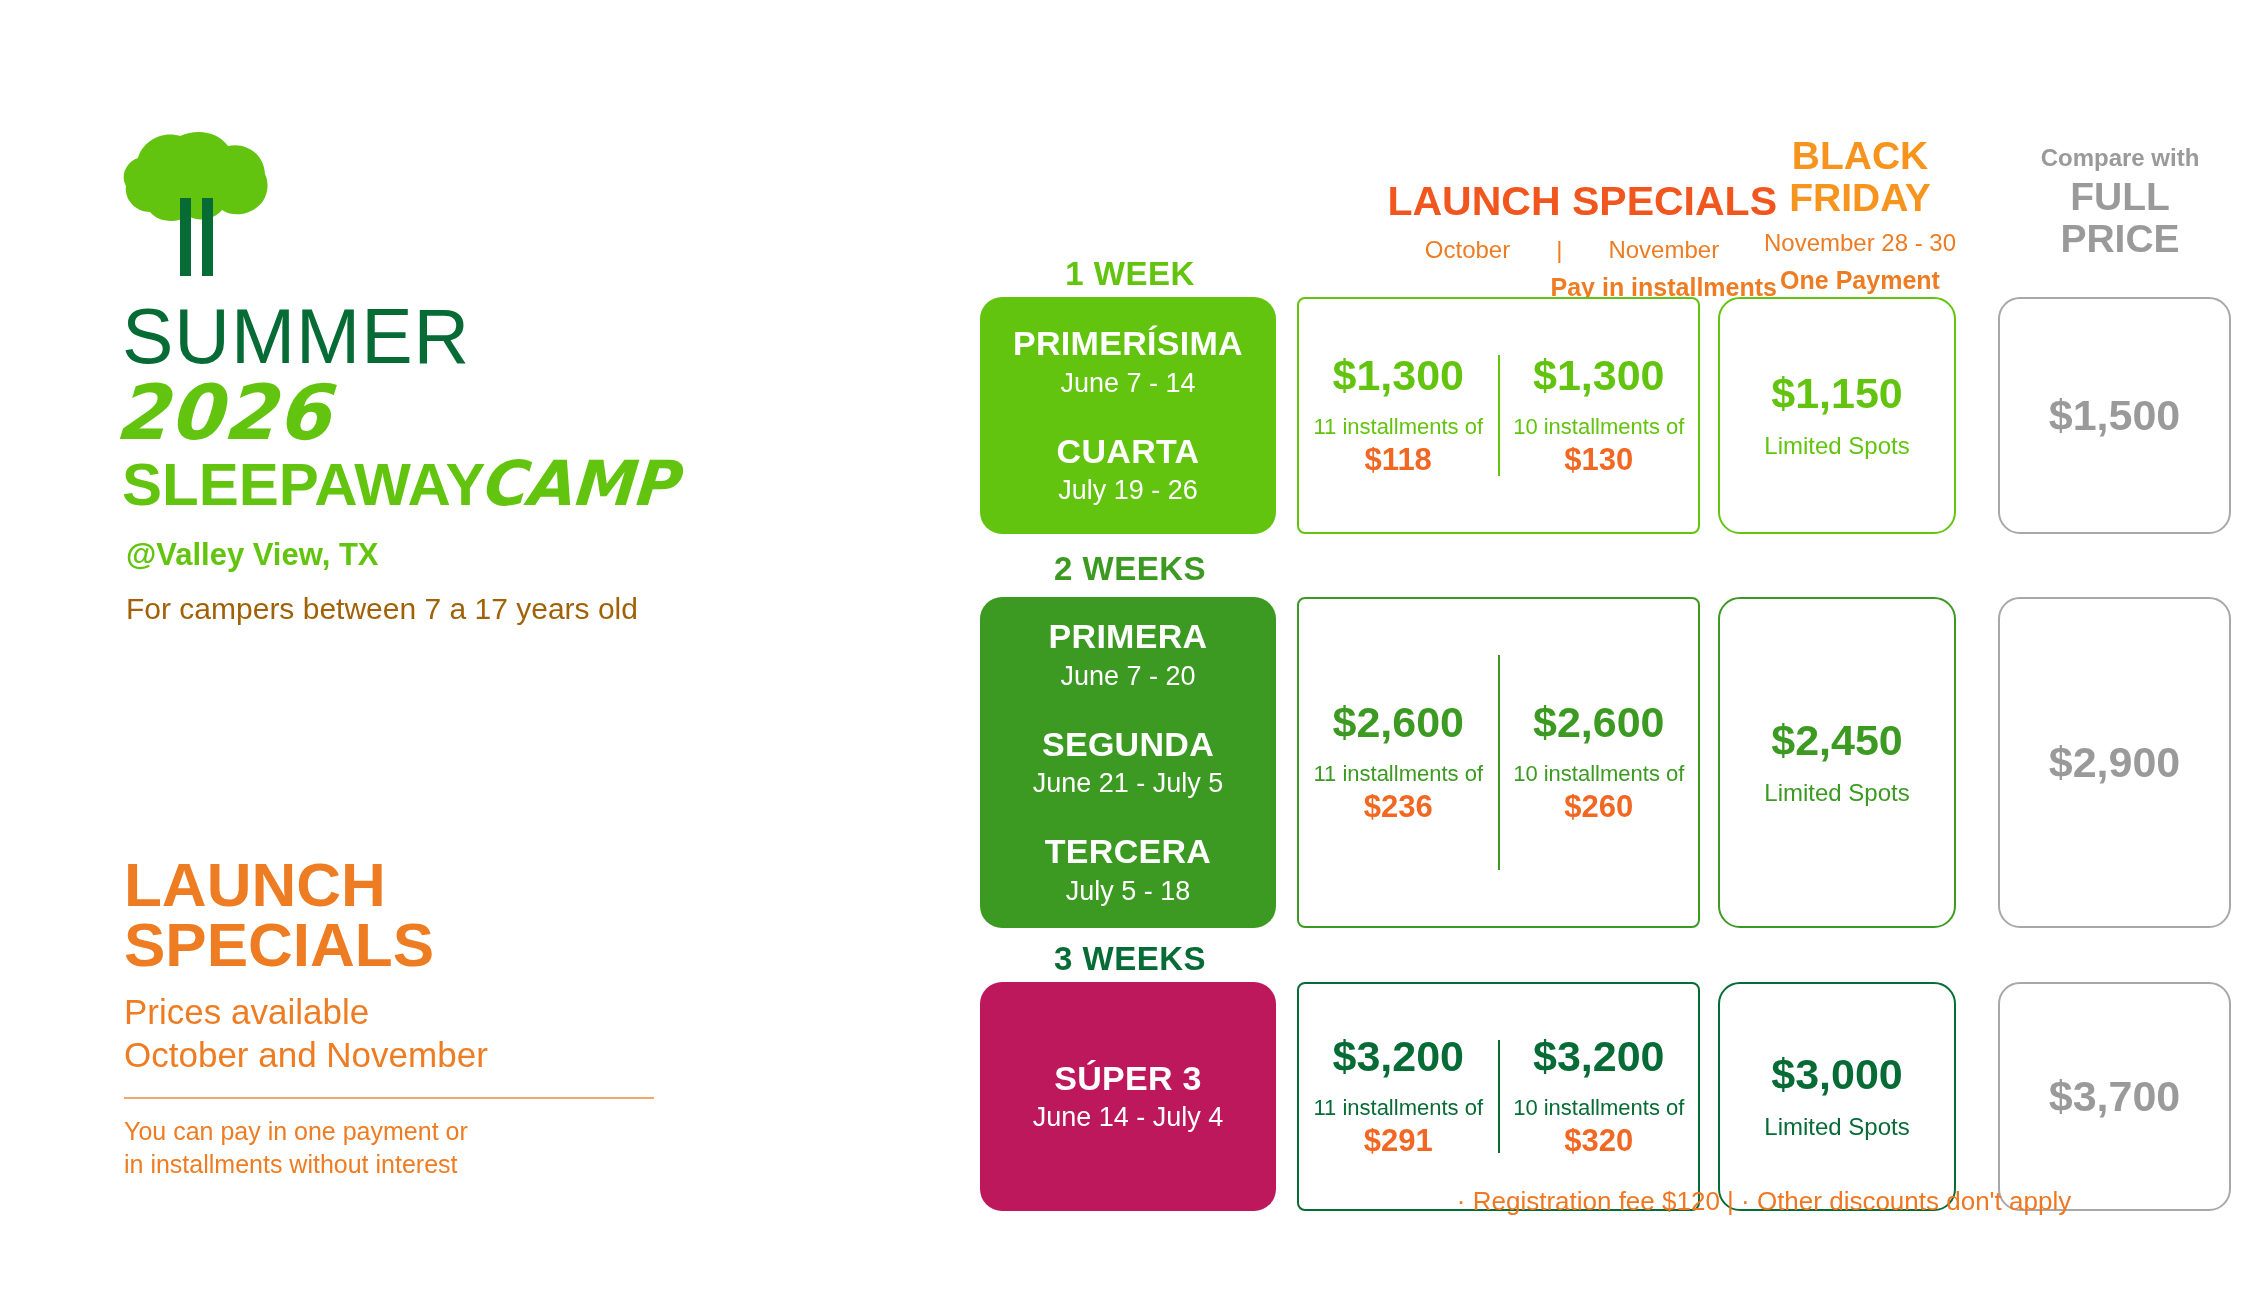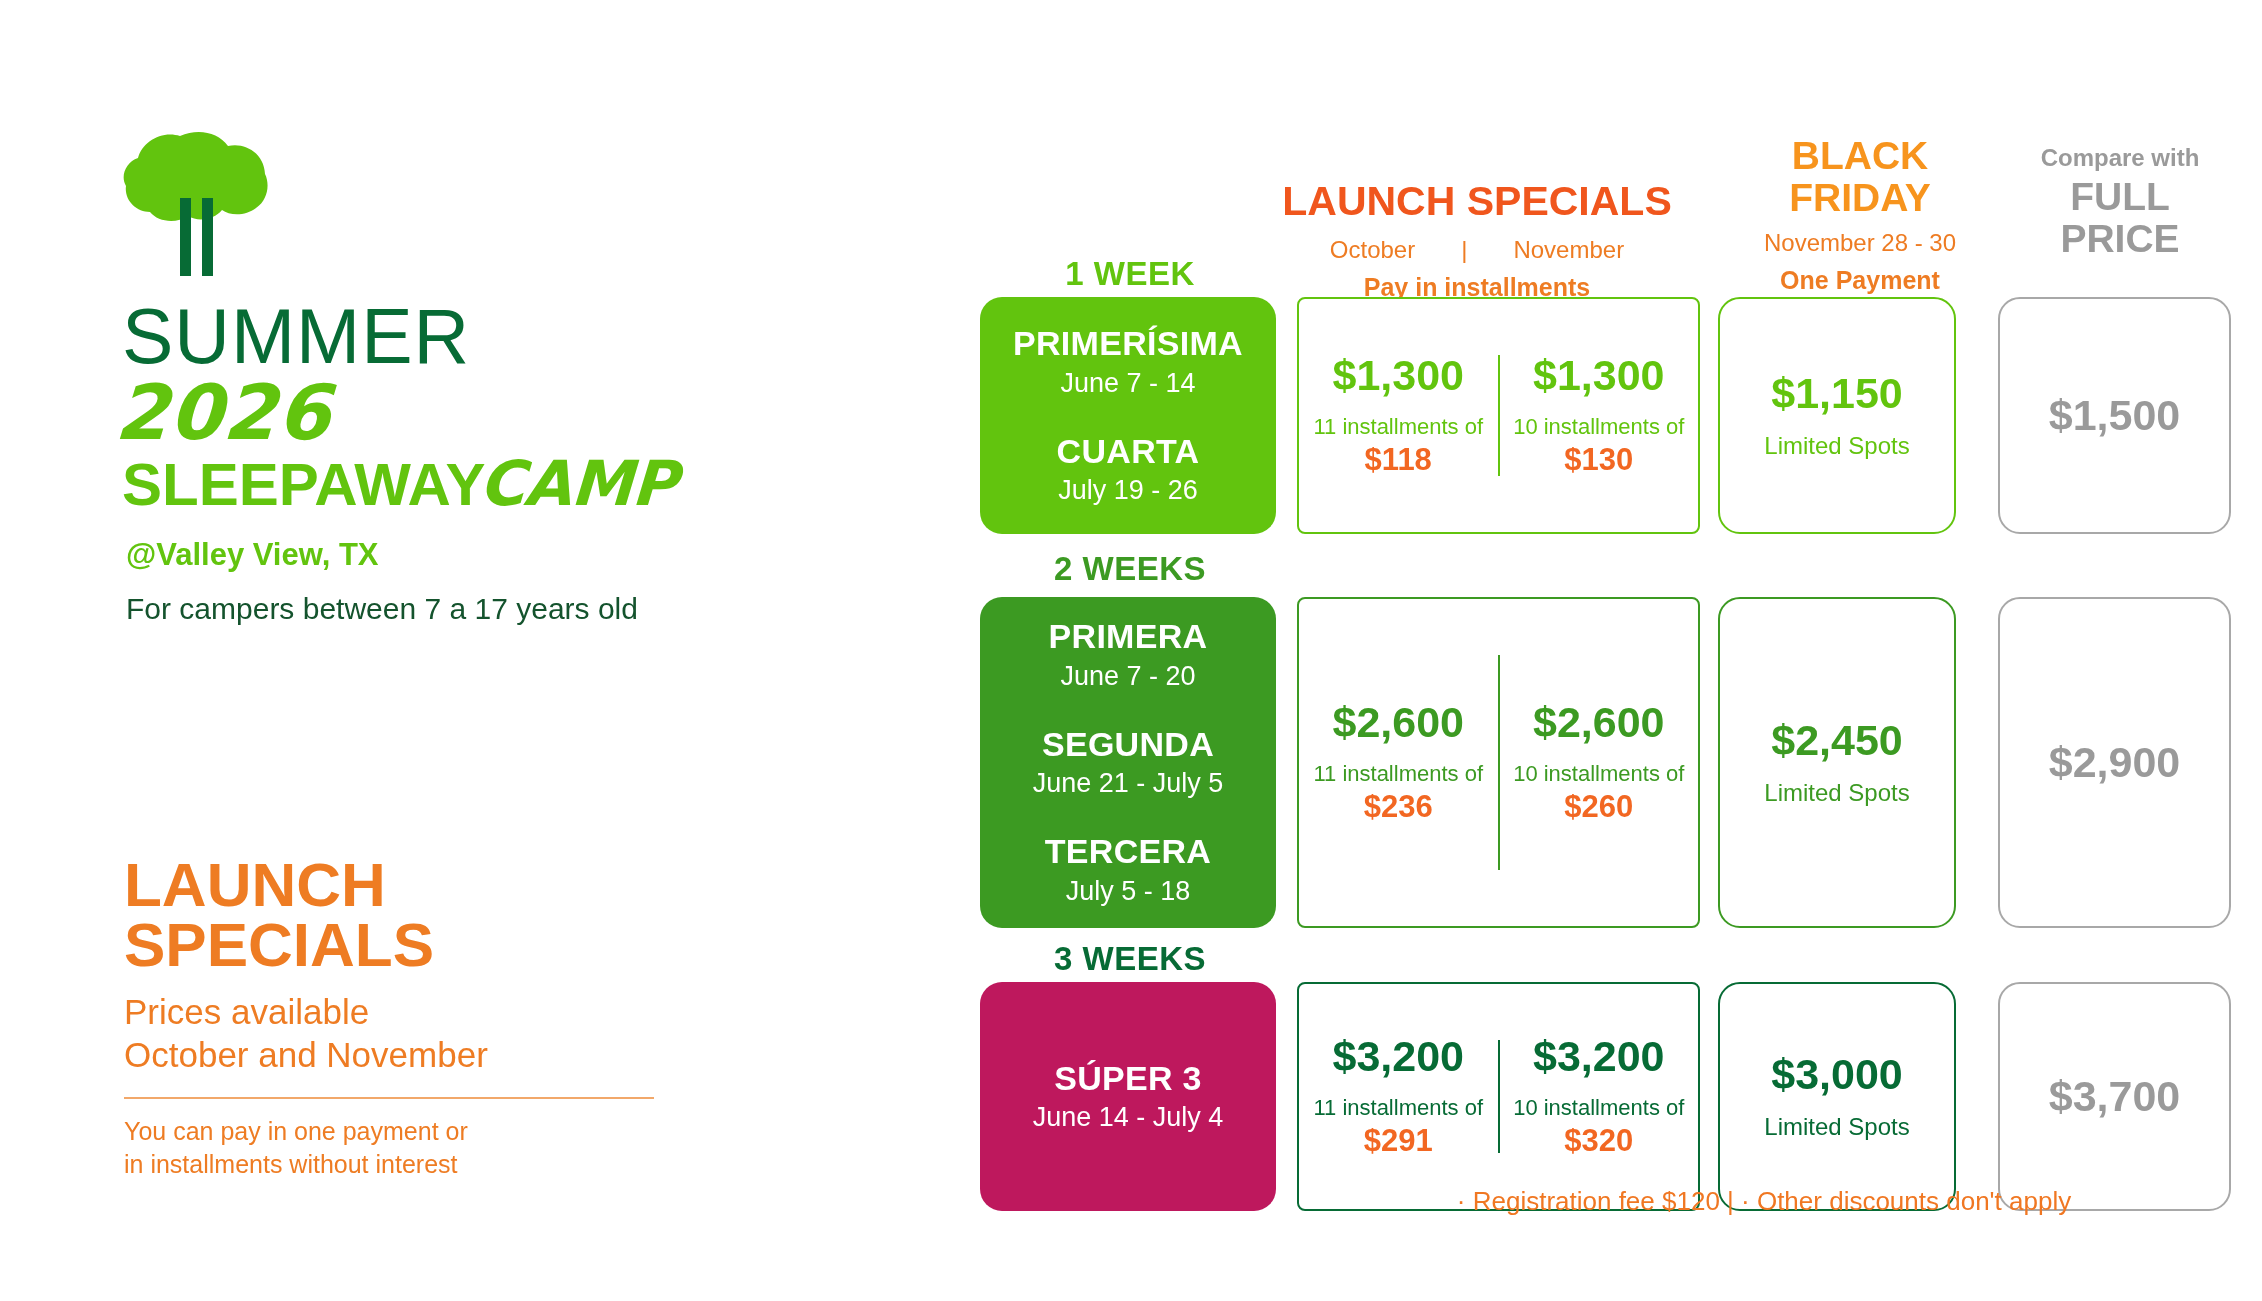--- a/index.html
+++ b/index.html
@@ -41,21 +41,21 @@
     font-style: italic; font-family: "DejaVu Sans", sans-serif;
     display: inline-block; transform: skewX(-6deg);
     letter-spacing: -1px;
   }
   .brand-loc {
     position: absolute; left: 126px; top: 537px;
     font-size: 31px; font-weight: 700; color: #62C40E;
   }
   .brand-ages {
     position: absolute; left: 126px; top: 592px;
-    font-size: 30px; font-weight: 400; color: #14532d;
+    font-size: 30px; font-weight: 400; color: #a16207;
   }
 
   .promo { position: absolute; left: 124px; top: 855px; width: 620px; }
   .promo-title {
     font-size: 62px; font-weight: 800; color: #EE7C23;
     line-height: 0.96; letter-spacing: 0px;
   }
   .promo-sub {
     margin-top: 16px; font-size: 35px; font-weight: 400;
     color: #EE7C23; line-height: 1.24;
@@ -64,21 +64,21 @@
     margin-top: 20px; width: 530px; height: 2px;
     background: #F2A86A; border: 0;
   }
   .promo-note {
     margin-top: 16px; font-size: 25px; font-weight: 400;
     color: #EE7C23; line-height: 1.32;
   }
 
   
   .hdr-launch {
-    position: absolute; left: 1272px; top: 178px; width: 410px; text-align: center;
+    position: absolute; left: 1367px; top: 178px; width: 410px; text-align: right;
   }
   .hdr-launch .t {
     font-size: 41px; font-weight: 800; color: #F0561D; letter-spacing: 0px;
     white-space: nowrap;
   }
   .hdr-launch .months {
     margin-top: 11px; font-size: 24px; color: #EE7C23; font-weight: 400;
     display: flex; justify-content: center; align-items: center; gap: 46px;
   }
   .hdr-launch .months .bar { color: #EE7C23; }

